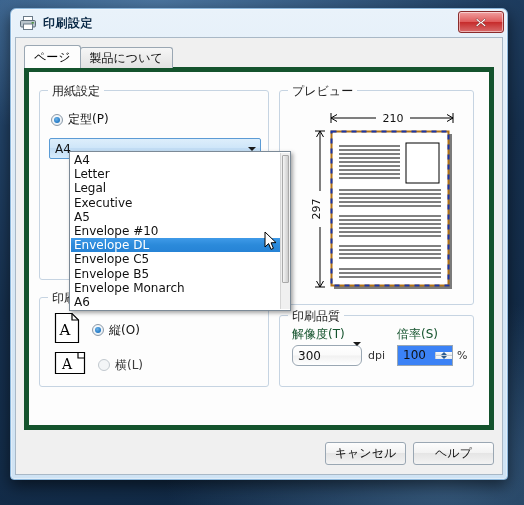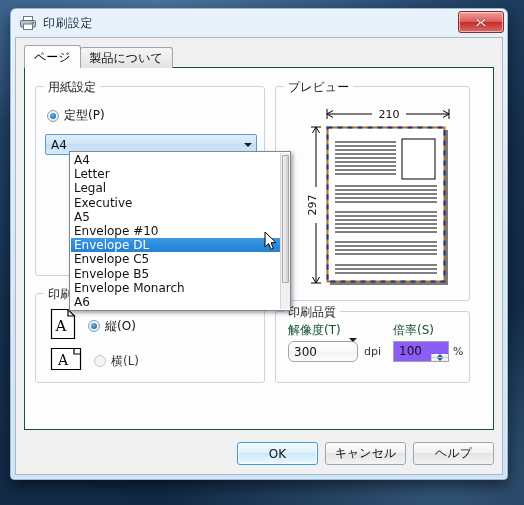--- a/index.html
+++ b/index.html
@@ -32,20 +32,21 @@
     box-shadow: 0 6px 16px rgba(0,0,0,0.55), 0 0 0 1px rgba(255,255,255,0.35) inset;
     box-sizing: border-box;
     padding: 0;
   }
   .titlebar {
     height: 28px;
     display: flex;
     align-items: center;
     padding: 0 4px 0 8px;
     position: relative;
+    font-weight: bold;
   }
   .title-icon { width: 18px; height: 18px; margin-right: 6px; flex: none; }
   .title-text {
     font-size: 12px;
     color: #0b2a47;
     letter-spacing: .5px;
     text-shadow: 0 1px 0 rgba(255,255,255,.85);
     white-space: nowrap;
   }
   .close-btn {
@@ -109,21 +110,21 @@
     z-index: 2;
     color: #000;
   }
   .tabpage {
     position: absolute;
     left: 8px;
     top: 29px;
     right: 8px;
     bottom: 44px;
     background: #fdfdfd;
-    border: 1px solid #14532d;
+    border: 5px solid #14532d;
     box-sizing: border-box;
   }
 
   
   .group {
     position: absolute;
     border: 1px solid #c6d4e2;
     border-radius: 3px;
     box-sizing: border-box;
   }
@@ -264,23 +265,23 @@
     display: flex;
     align-items: center;
     cursor: pointer;
   }
   .combo-plain .combo-value { flex:1; font-size:12px; color:#111; padding-left:5px; }
   .unit { position: absolute; font-size: 11px; color: #333; }
   .spin-wrap {
     position: absolute;
     box-sizing: border-box;
     border: 1px solid #9aa7b3;
-    background: #8b5cf6;
-    display: flex;
-    align-items: flex-end;
+    background: #3b82f6;
+    display: flex;
+    align-items: center;
   }
   .spin-wrap .spin-value {
     flex: 1;
     font-size: 12px;
     color: #111;
     padding-left: 5px;
     line-height: 19px;
   }
   .spin-btns {
     width: 16px;
@@ -499,23 +500,20 @@
                 <i class="tri-down-sm"></i>
               </span>
           </span>
         </div>
         <span class="unit" style="left:177px;top:33px;">%</span>
       </div>
 
     </div>
 
     <div class="buttonbar">
-      <div class="btn default">
-        <span>OK</span>
-      </div>
       <div class="btn">
         <span>キャンセル</span>
       </div>
       <div class="btn">
         <span>ヘルプ</span>
       </div>
     </div>
 
   </div>
 

